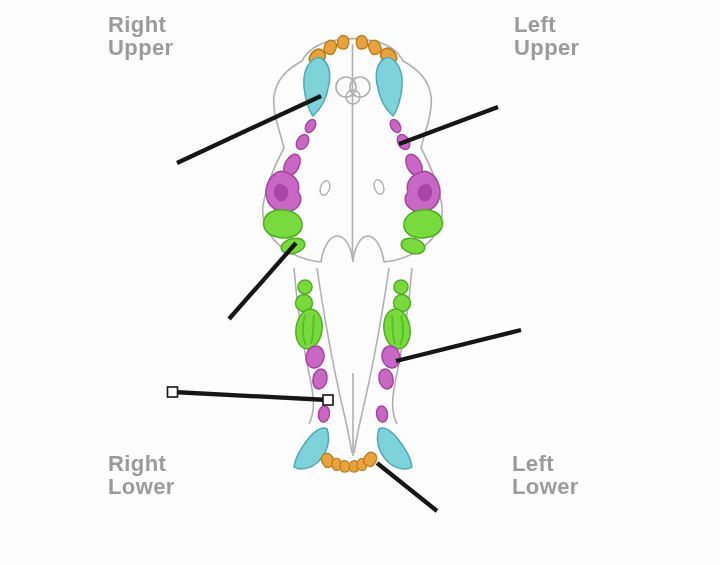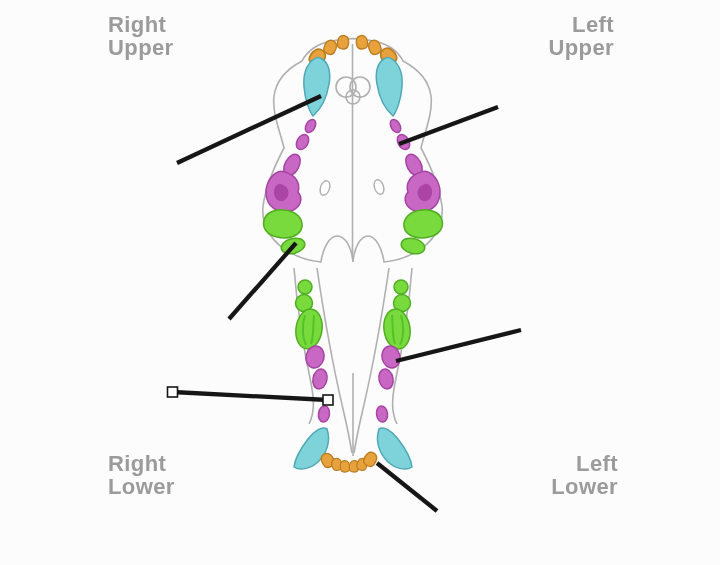--- a/index.html
+++ b/index.html
@@ -16,21 +16,21 @@
 
   .qlabel {
     position: absolute;
     font-weight: bold;
     font-size: 22px;
     line-height: 23px;
     color: var(--label-color, #9b9b9b);
     letter-spacing: 0.4px;
   }
   .qlabel span { display: block; }
-  .qlabel.align-center { text-align: right; }
+  .qlabel.align-center { text-align: left; }
 
   
   .outline   { fill: none; stroke: var(--outline-stroke, #b0b0b0); stroke-width: 1.6; }
   .outline-f { fill: #ffffff; stroke: var(--outline-stroke, #b0b0b0); stroke-width: 1.4; }
   .incisor   { fill: var(--incisor-fill, #e7a23d); stroke: var(--incisor-stroke, #bd7d20); stroke-width: 1.3; }
   .canine    { fill: var(--canine-fill, #7ed2da); stroke: var(--canine-stroke, #4fa8b5); stroke-width: 1.5; }
   .premolar  { fill: var(--premolar-fill, #c868c4); stroke: var(--premolar-stroke, #a644a2); stroke-width: 1.5; }
   .pm-detail { fill: var(--premolar-detail, #a53fa0); stroke: none; opacity: 0.85; }
   .molar     { fill: var(--molar-fill, #78da3d); stroke: var(--molar-stroke, #4fae20); stroke-width: 1.5; }
   .m-detail  { fill: none; stroke: var(--molar-detail, #55c227); stroke-width: 2; }

